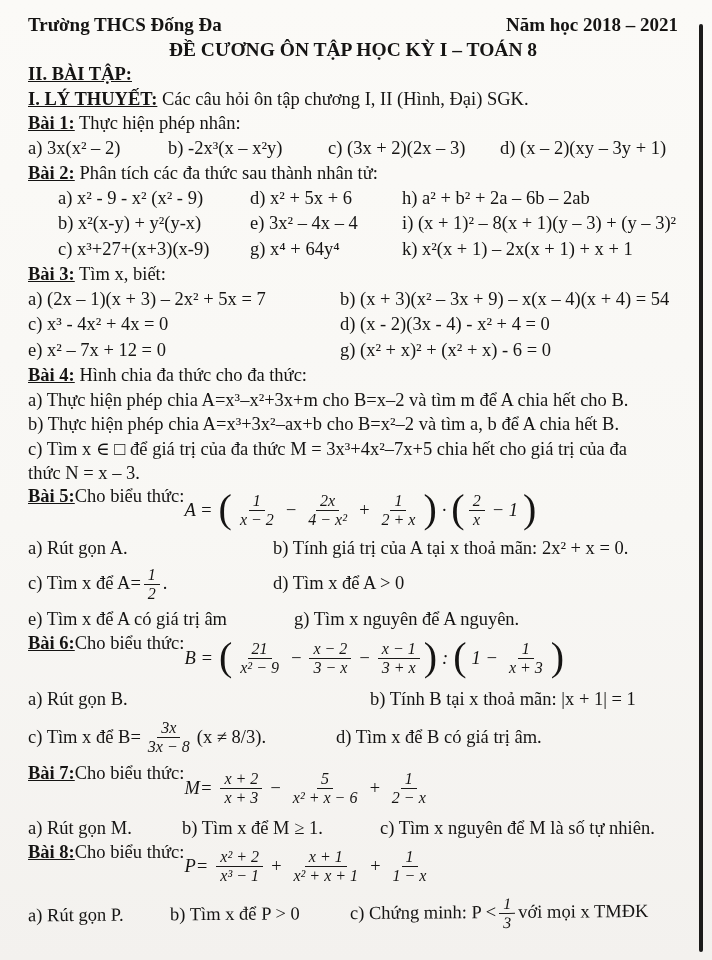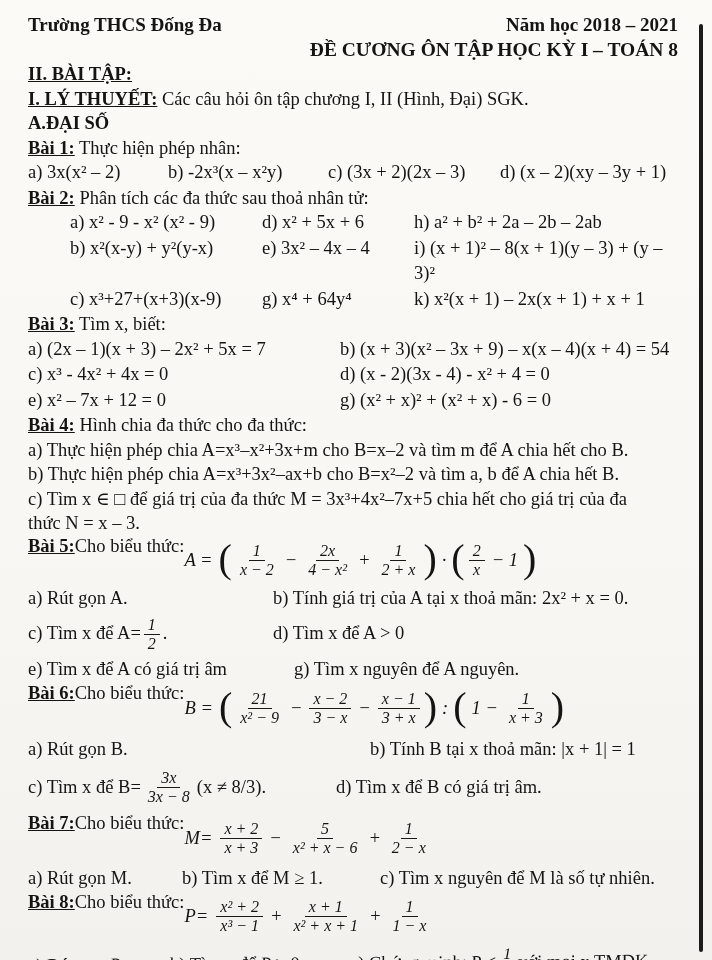--- a/index.html
+++ b/index.html
@@ -4,25 +4,25 @@
 <style>
   html,body{margin:0;padding:0}
   body{width:712px;height:960px;background:#eceae6;font-family:"Liberation Serif","DejaVu Serif",serif;color:#151413}
   .page{position:relative;width:712px;height:960px;overflow:hidden;box-sizing:border-box;
         background:linear-gradient(180deg,#fbfaf7 0%,#f8f7f4 55%,#f3f1ee 100%);padding-top:12px}
   .edge-line{position:absolute;left:699px;top:24px;bottom:8px;width:4px;background:#1c1b1a;border-radius:2px}
   .content{padding:0 34px 0 28px}
   .b{font-weight:bold}
   .bu{font-weight:bold;text-decoration:underline}
   .hdr{display:flex;justify-content:space-between;font-size:19px;font-weight:bold;line-height:25px}
-  .title{text-align:right;font-size:19.5px;font-weight:bold;line-height:25px}
+  .title{text-align:center;font-size:19.5px;font-weight:bold;line-height:25px}
   .line{font-size:18.5px;line-height:24.5px}
   .grid{display:grid;font-size:18.5px;line-height:25.5px}
   .g-b1{grid-template-columns:140px 160px 172px 1fr}
-  .g-b2{grid-template-columns:192px 152px 1fr;margin-left:42px}
+  .g-b2{grid-template-columns:192px 152px 1fr;margin-left:30px}
   .g-b3{grid-template-columns:312px 1fr}
   .g-b5ab{grid-template-columns:245px 1fr}
   .g-b5cd{grid-template-columns:245px 1fr;align-items:center;height:46px}
   .g-b5eg{grid-template-columns:266px 1fr}
   .g-b6ab{grid-template-columns:342px 1fr;line-height:28px}
   .g-b6cd{grid-template-columns:308px 1fr;align-items:center;height:50px}
   .g-b7abc{grid-template-columns:154px 198px 1fr;line-height:27px}
   .g-b8abc{grid-template-columns:142px 180px 1fr;align-items:center;height:44px;transform:rotate(-0.4deg)}
   .frow{display:flex;font-size:18.5px}
   .fr-b5{height:50px}.fr-b6{height:52px}.fr-b7{height:52px}.fr-b8{height:50px}
@@ -51,39 +51,38 @@
     <div class="title">ĐỀ CƯƠNG ÔN TẬP HỌC KỲ I – TOÁN 8</div>
 
     <div class="line">
       <span class="bu">II. BÀI TẬP:</span>
     </div>
 
     <div class="line">
       <span class="bu">I. LÝ THUYẾT:</span><span> Các câu hỏi ôn tập chương I, II (Hình, Đại) SGK.</span>
     </div>
 
-    <div class="line b">A.ĐẠI SỐ</div>
 
     <div class="line">
       <span class="bu">Bài 1:</span><span> Thực hiện phép nhân:</span>
     </div>
     <div class="grid g-b1">
       <span>a) 3x(x² – 2)</span>
       <span>b) -2x³(x – x²y)</span>
       <span>c) (3x + 2)(2x – 3)</span>
       <span>d) (x – 2)(xy – 3y + 1)</span>
     </div>
 
     <div class="line">
-      <span class="bu">Bài 2:</span><span> Phân tích các đa thức sau thoả nhân tử:</span>
+      <span class="bu">Bài 2:</span><span> Phân tích các đa thức sau thành nhân tử:</span>
     </div>
     <div class="grid g-b2">
       <span>a) x² - 9 - x² (x² - 9)</span>
       <span>d) x² + 5x + 6</span>
-      <span>h) a² + b² + 2a – 2b – 2ab</span>
+      <span>h) a² + b² + 2a – 6b – 2ab</span>
     </div>
     <div class="grid g-b2">
       <span>b) x²(x-y) + y²(y-x)</span>
       <span>e) 3x² – 4x – 4</span>
       <span>i) (x + 1)² – 8(x + 1)(y – 3) + (y – 3)²</span>
     </div>
     <div class="grid g-b2">
       <span>c) x³+27+(x+3)(x-9)</span>
       <span>g) x⁴ + 64y⁴</span>
       <span>k) x²(x + 1) – 2x(x + 1) + x + 1</span>

